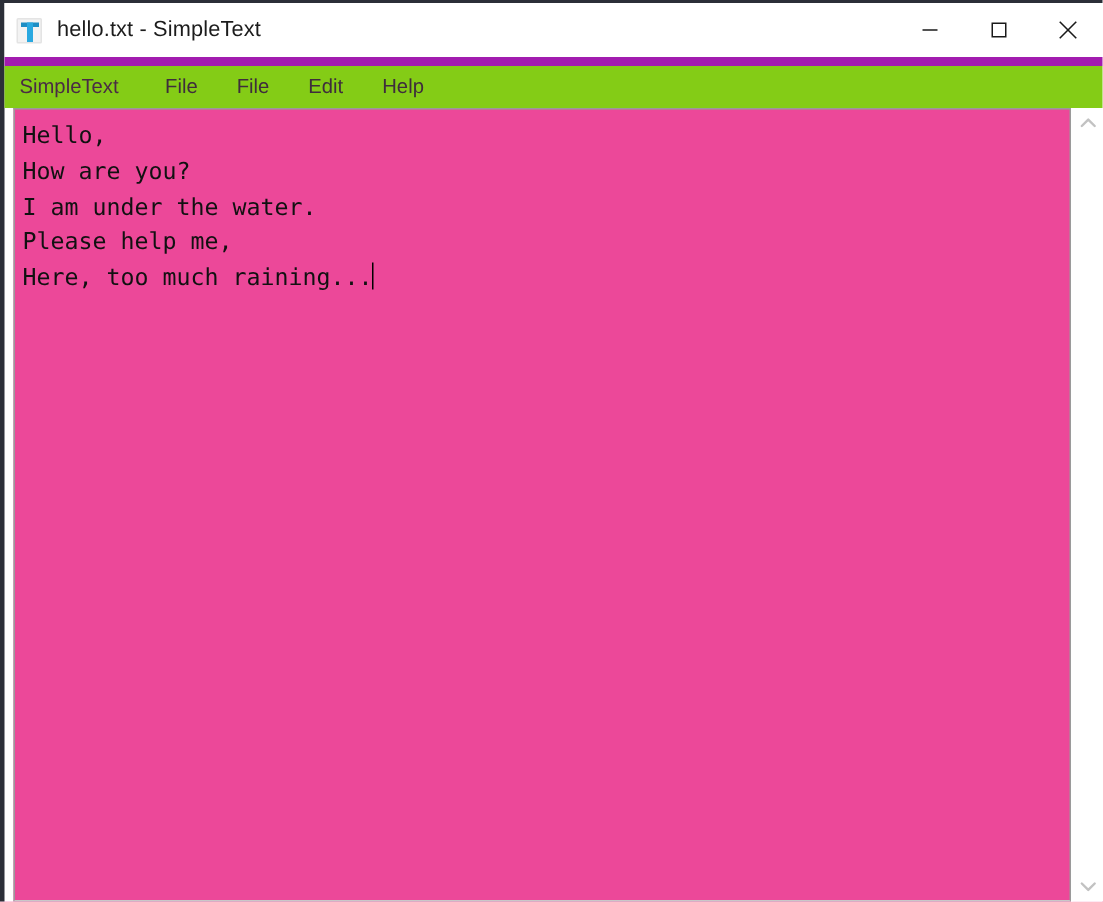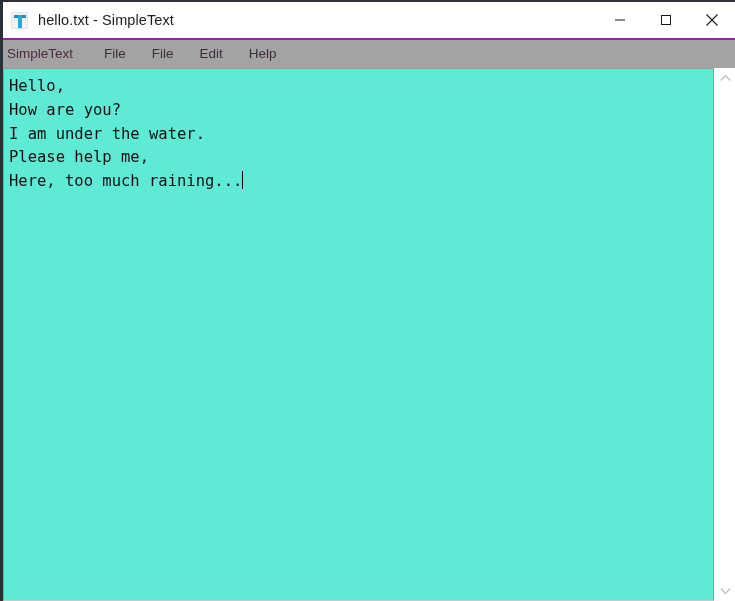--- a/index.html
+++ b/index.html
@@ -33,21 +33,21 @@
   }
 
   
   #title-bar {
     height: 36px;
     min-height: 36px;
     background: #ffffff;
     display: flex;
     align-items: center;
     position: relative;
-    border-bottom: 2px solid #a21caf;
+    border-bottom: 6px solid #a21caf;
   }
   #app-icon {
     width: 17px;
     height: 17px;
     margin-left: 8px;
     margin-right: 10px;
     position: relative;
     flex: 0 0 auto;
     background: #f3f3f3;
     border: 1px solid #e4e4e4;
@@ -105,23 +105,23 @@
     border: none;
     padding: 0;
     cursor: default;
   }
   .win-btn svg { display: block; }
 
   
   #menu-bar {
     height: 28px;
     min-height: 28px;
-    background: #a3a3a3;
-    display: flex;
-    padding-left: 0;
+    background: #84cc16;
+    display: flex;
+    padding-left: 6px;
     box-sizing: border-box;
   }
   .menu-item {
     font-size: 13.5px;
     color: #3f2d3c;
     padding: 0 13px;
     line-height: 28px;
     height: 28px;
     white-space: nowrap;
     cursor: default;
@@ -140,24 +140,24 @@
     margin: 0 0 0 0;
     display: flex;
     min-height: 0;
   }
   #text-pane {
     flex: 1 1 auto;
     box-sizing: border-box;
     border: 1px solid #9a9a9a;
     border-right: 1px solid #9a9a9a;
     border-bottom: 1px solid #c8c8c8;
-    background: #5eead4;
+    background: #ec4899;
     overflow: hidden;
     position: relative;
-    margin-left: 0;
+    margin-left: 6px;
     text-decoration: underline;
   }
   #text-content {
     position: absolute;
     left: 5px;
     top: 6px;
     right: 0;
     font-family: "DejaVu Sans Mono", monospace;
     font-size: 15.5px;
     line-height: 23.8px;

